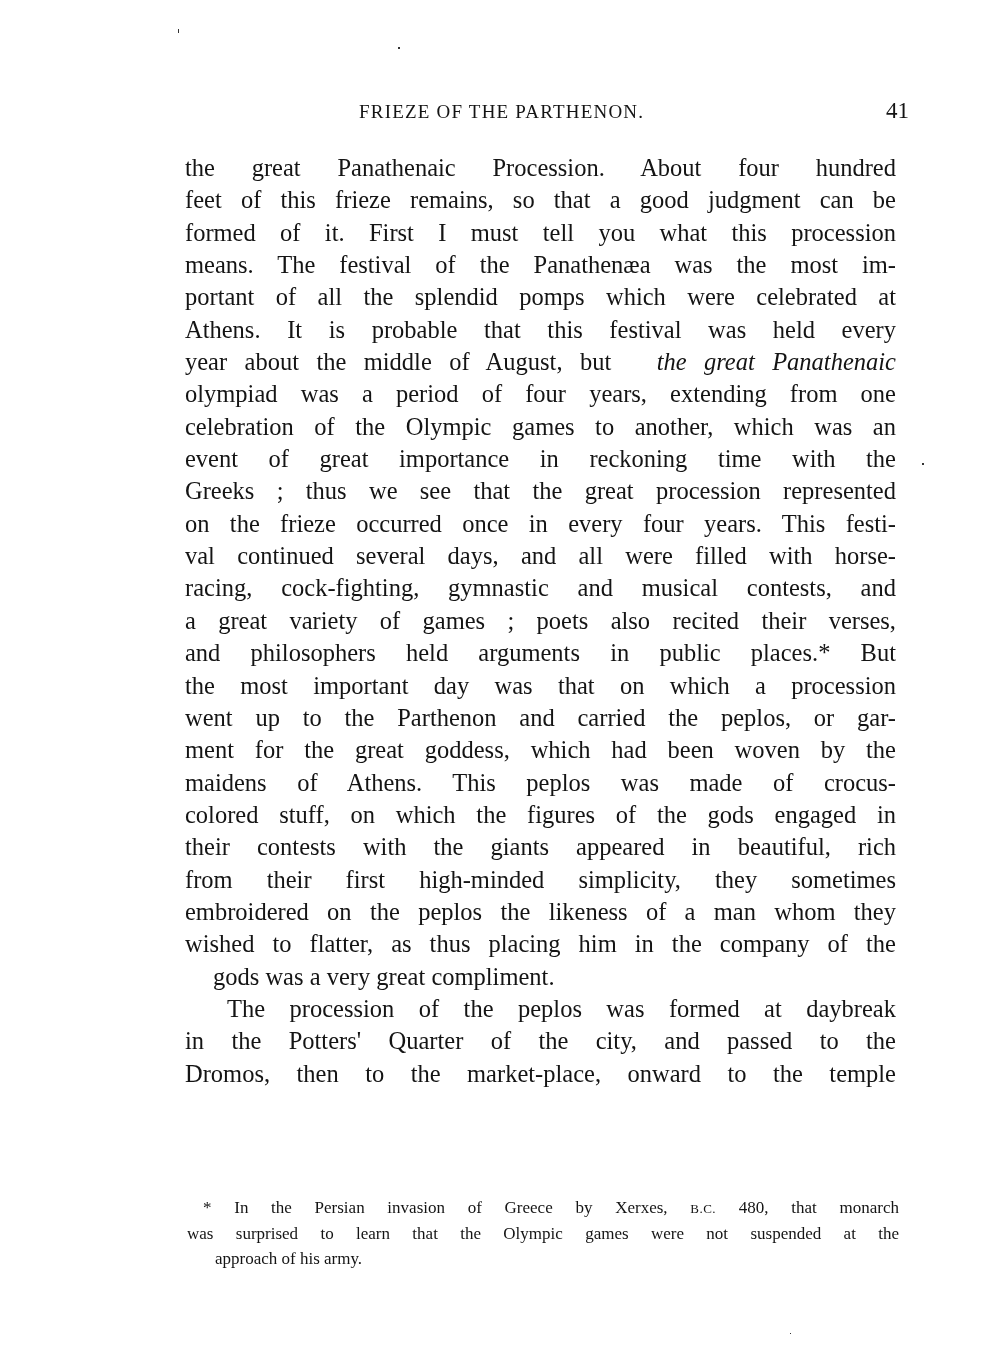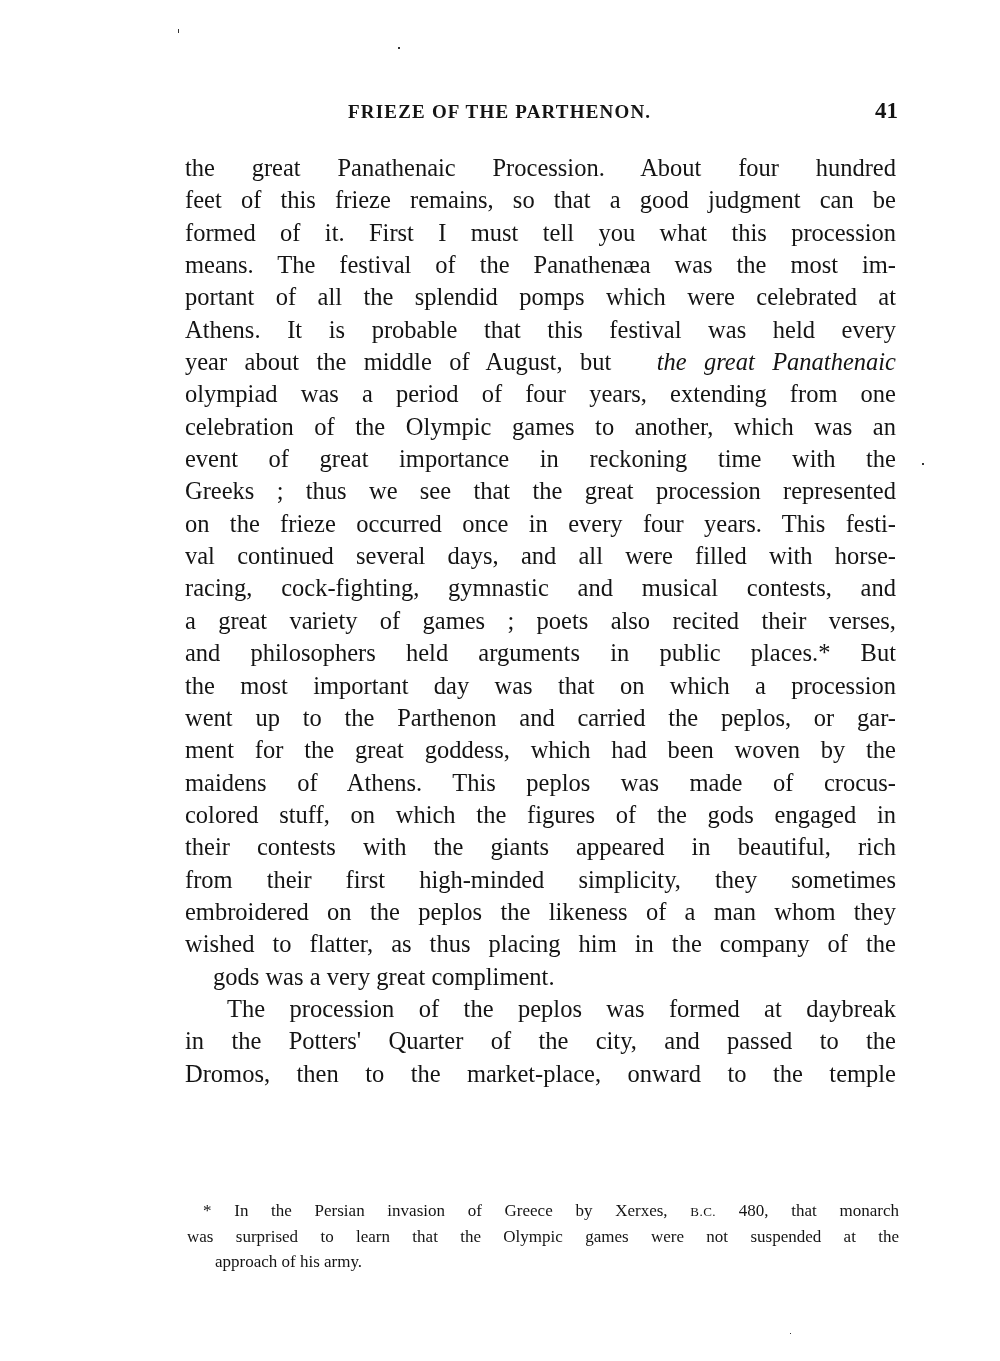--- a/index.html
+++ b/index.html
@@ -17,26 +17,25 @@
     }
     .speck {
       position: absolute;
       background: #333;
       width: 2px;
       height: 2px;
     }
     .running-head {
       position: absolute;
       top: 99px;
-      left: 348px;
+      left: 359px;
       width: 550px;
       height: 28px;
       font-size: 19px;
       letter-spacing: 1.2px;
-      font-weight: bold;
     }
     .running-head .title {
       position: absolute;
       left: 0;
       top: 2px;
     }
     .running-head .page-num {
       position: absolute;
       right: 0;
       top: -1px;
@@ -68,21 +67,21 @@
     .line i {
       font-style: italic;
       margin-left: 28px;
     }
     .footnote {
       position: absolute;
       top: 1197px;
       left: 187px;
       width: 712px;
       font-size: 17px;
-      line-height: 27px;
+      line-height: 22px;
     }
     .footnote .line {
       height: 25.5px;
     }
     .footnote .line.indent {
       padding-left: 16px;
     }
     .smallcaps {
       font-size: 13px;
       letter-spacing: 0.5px;

